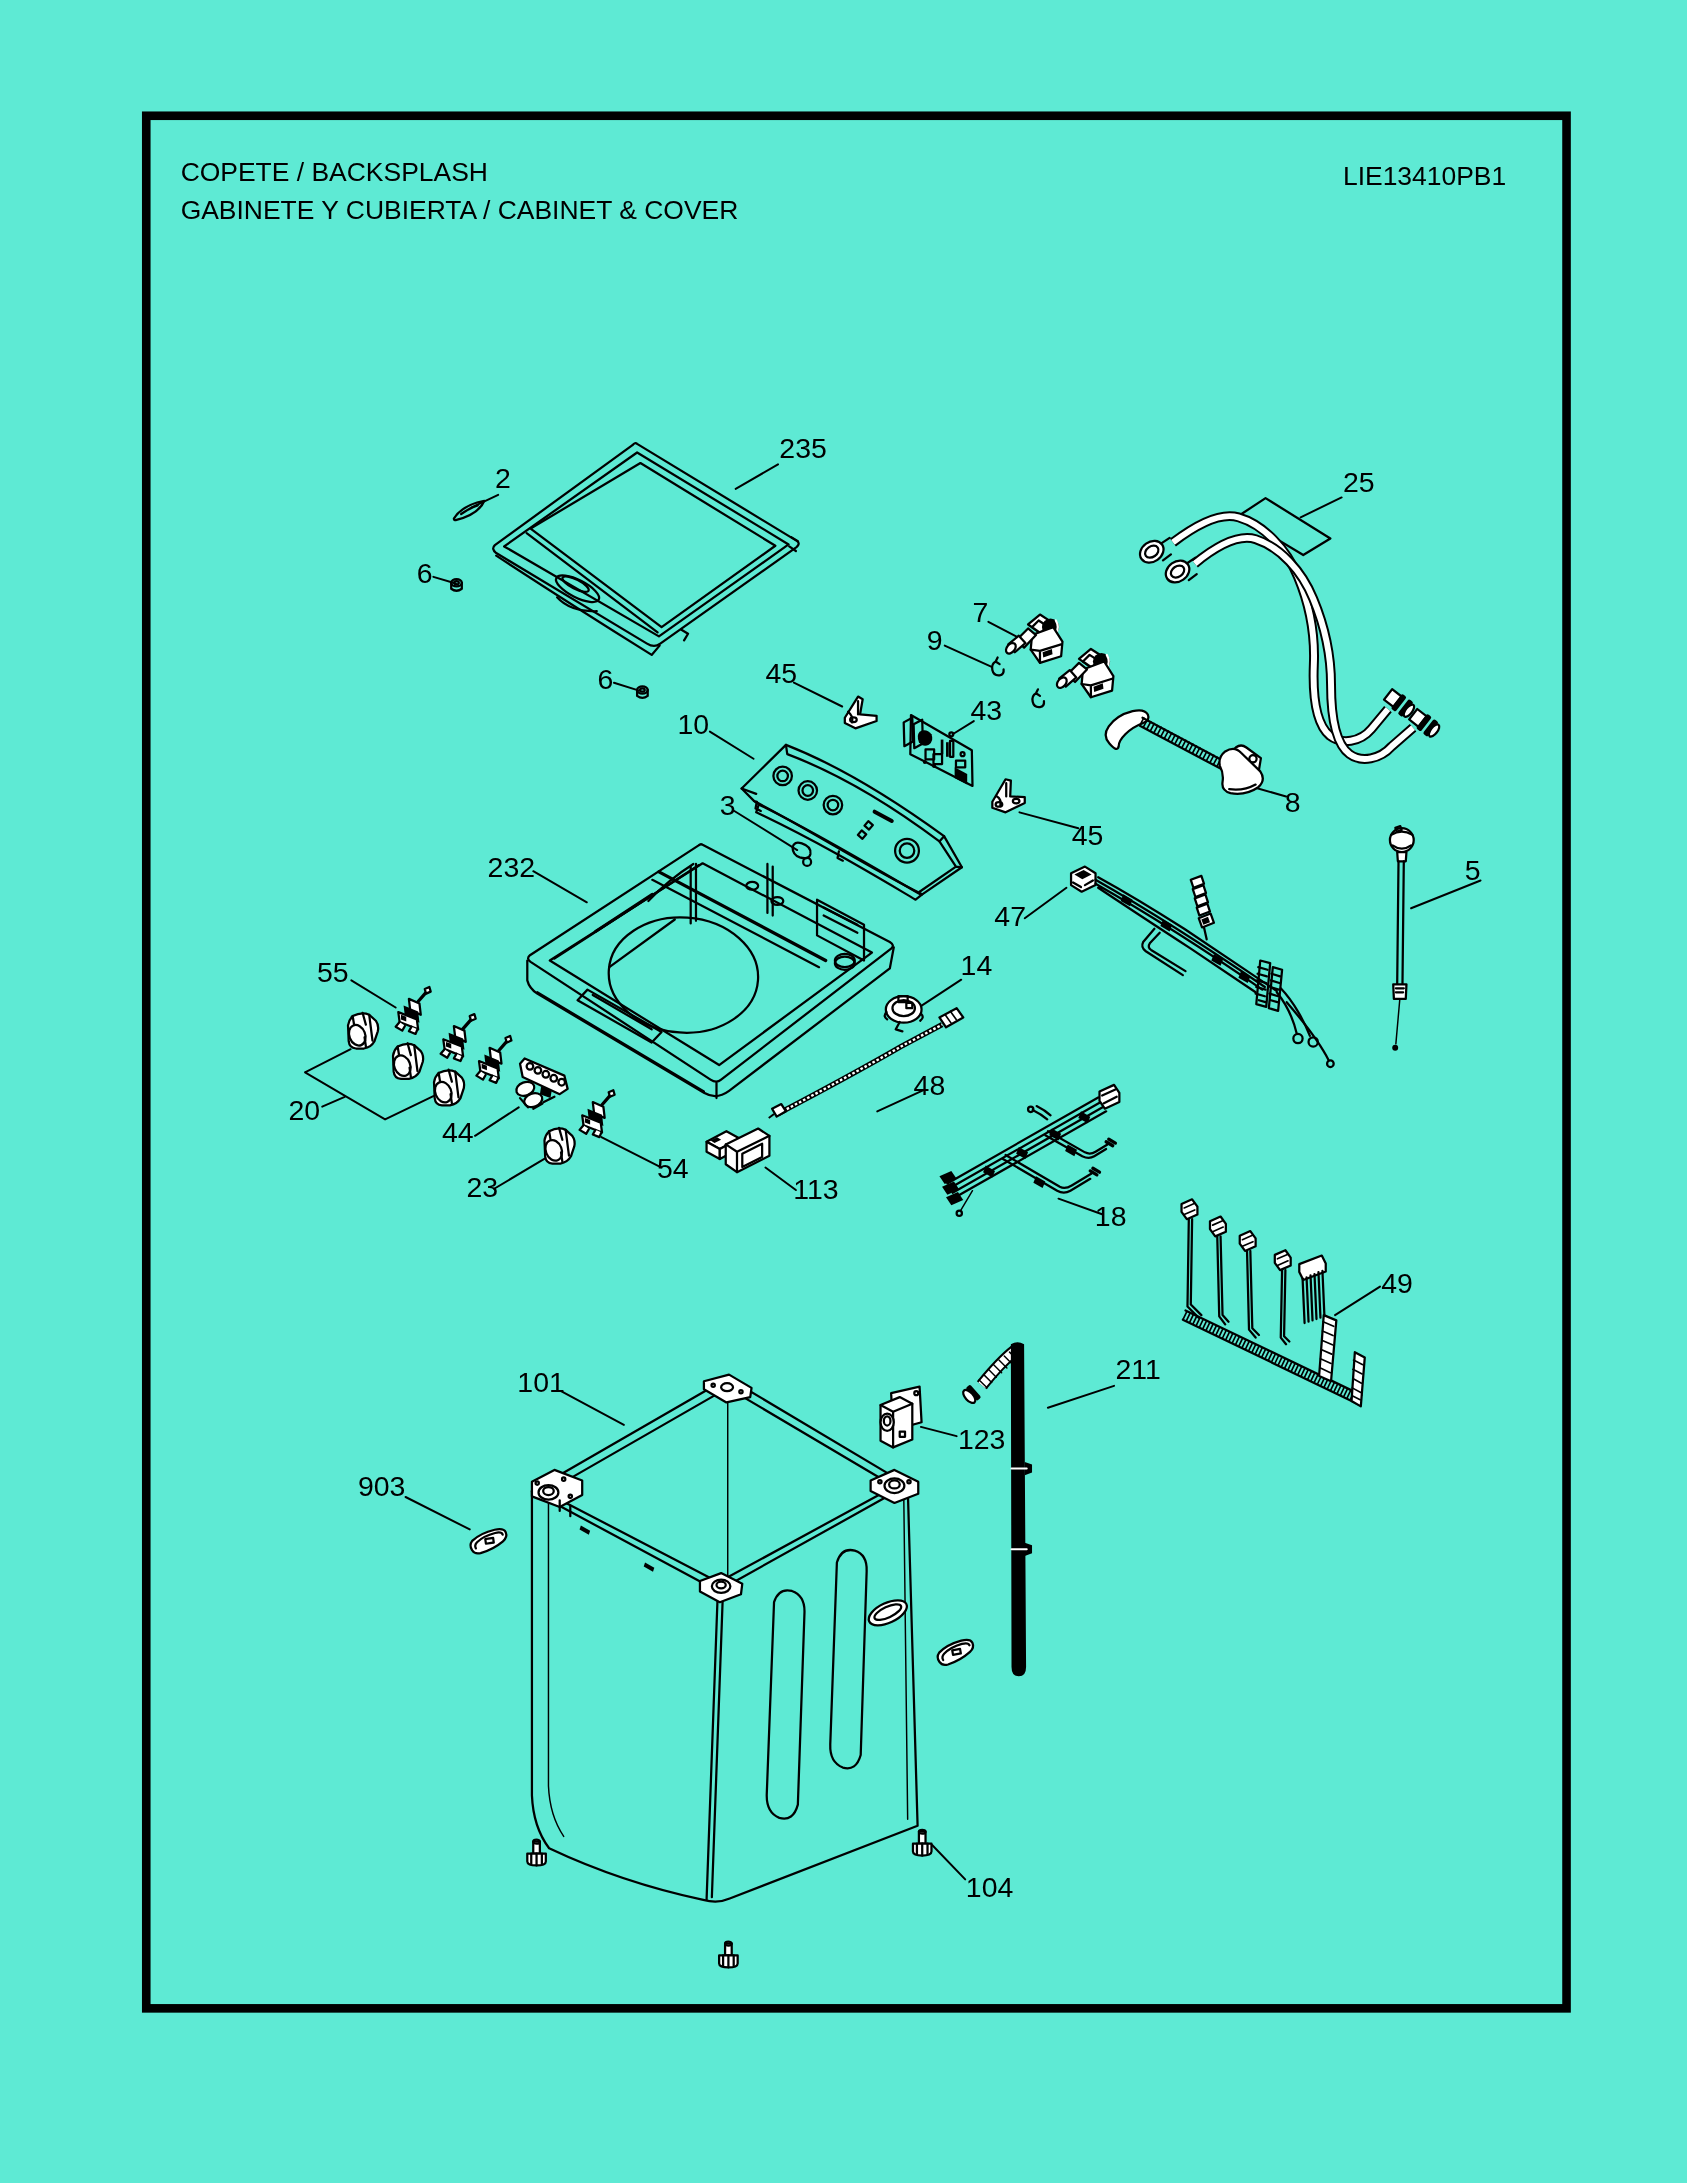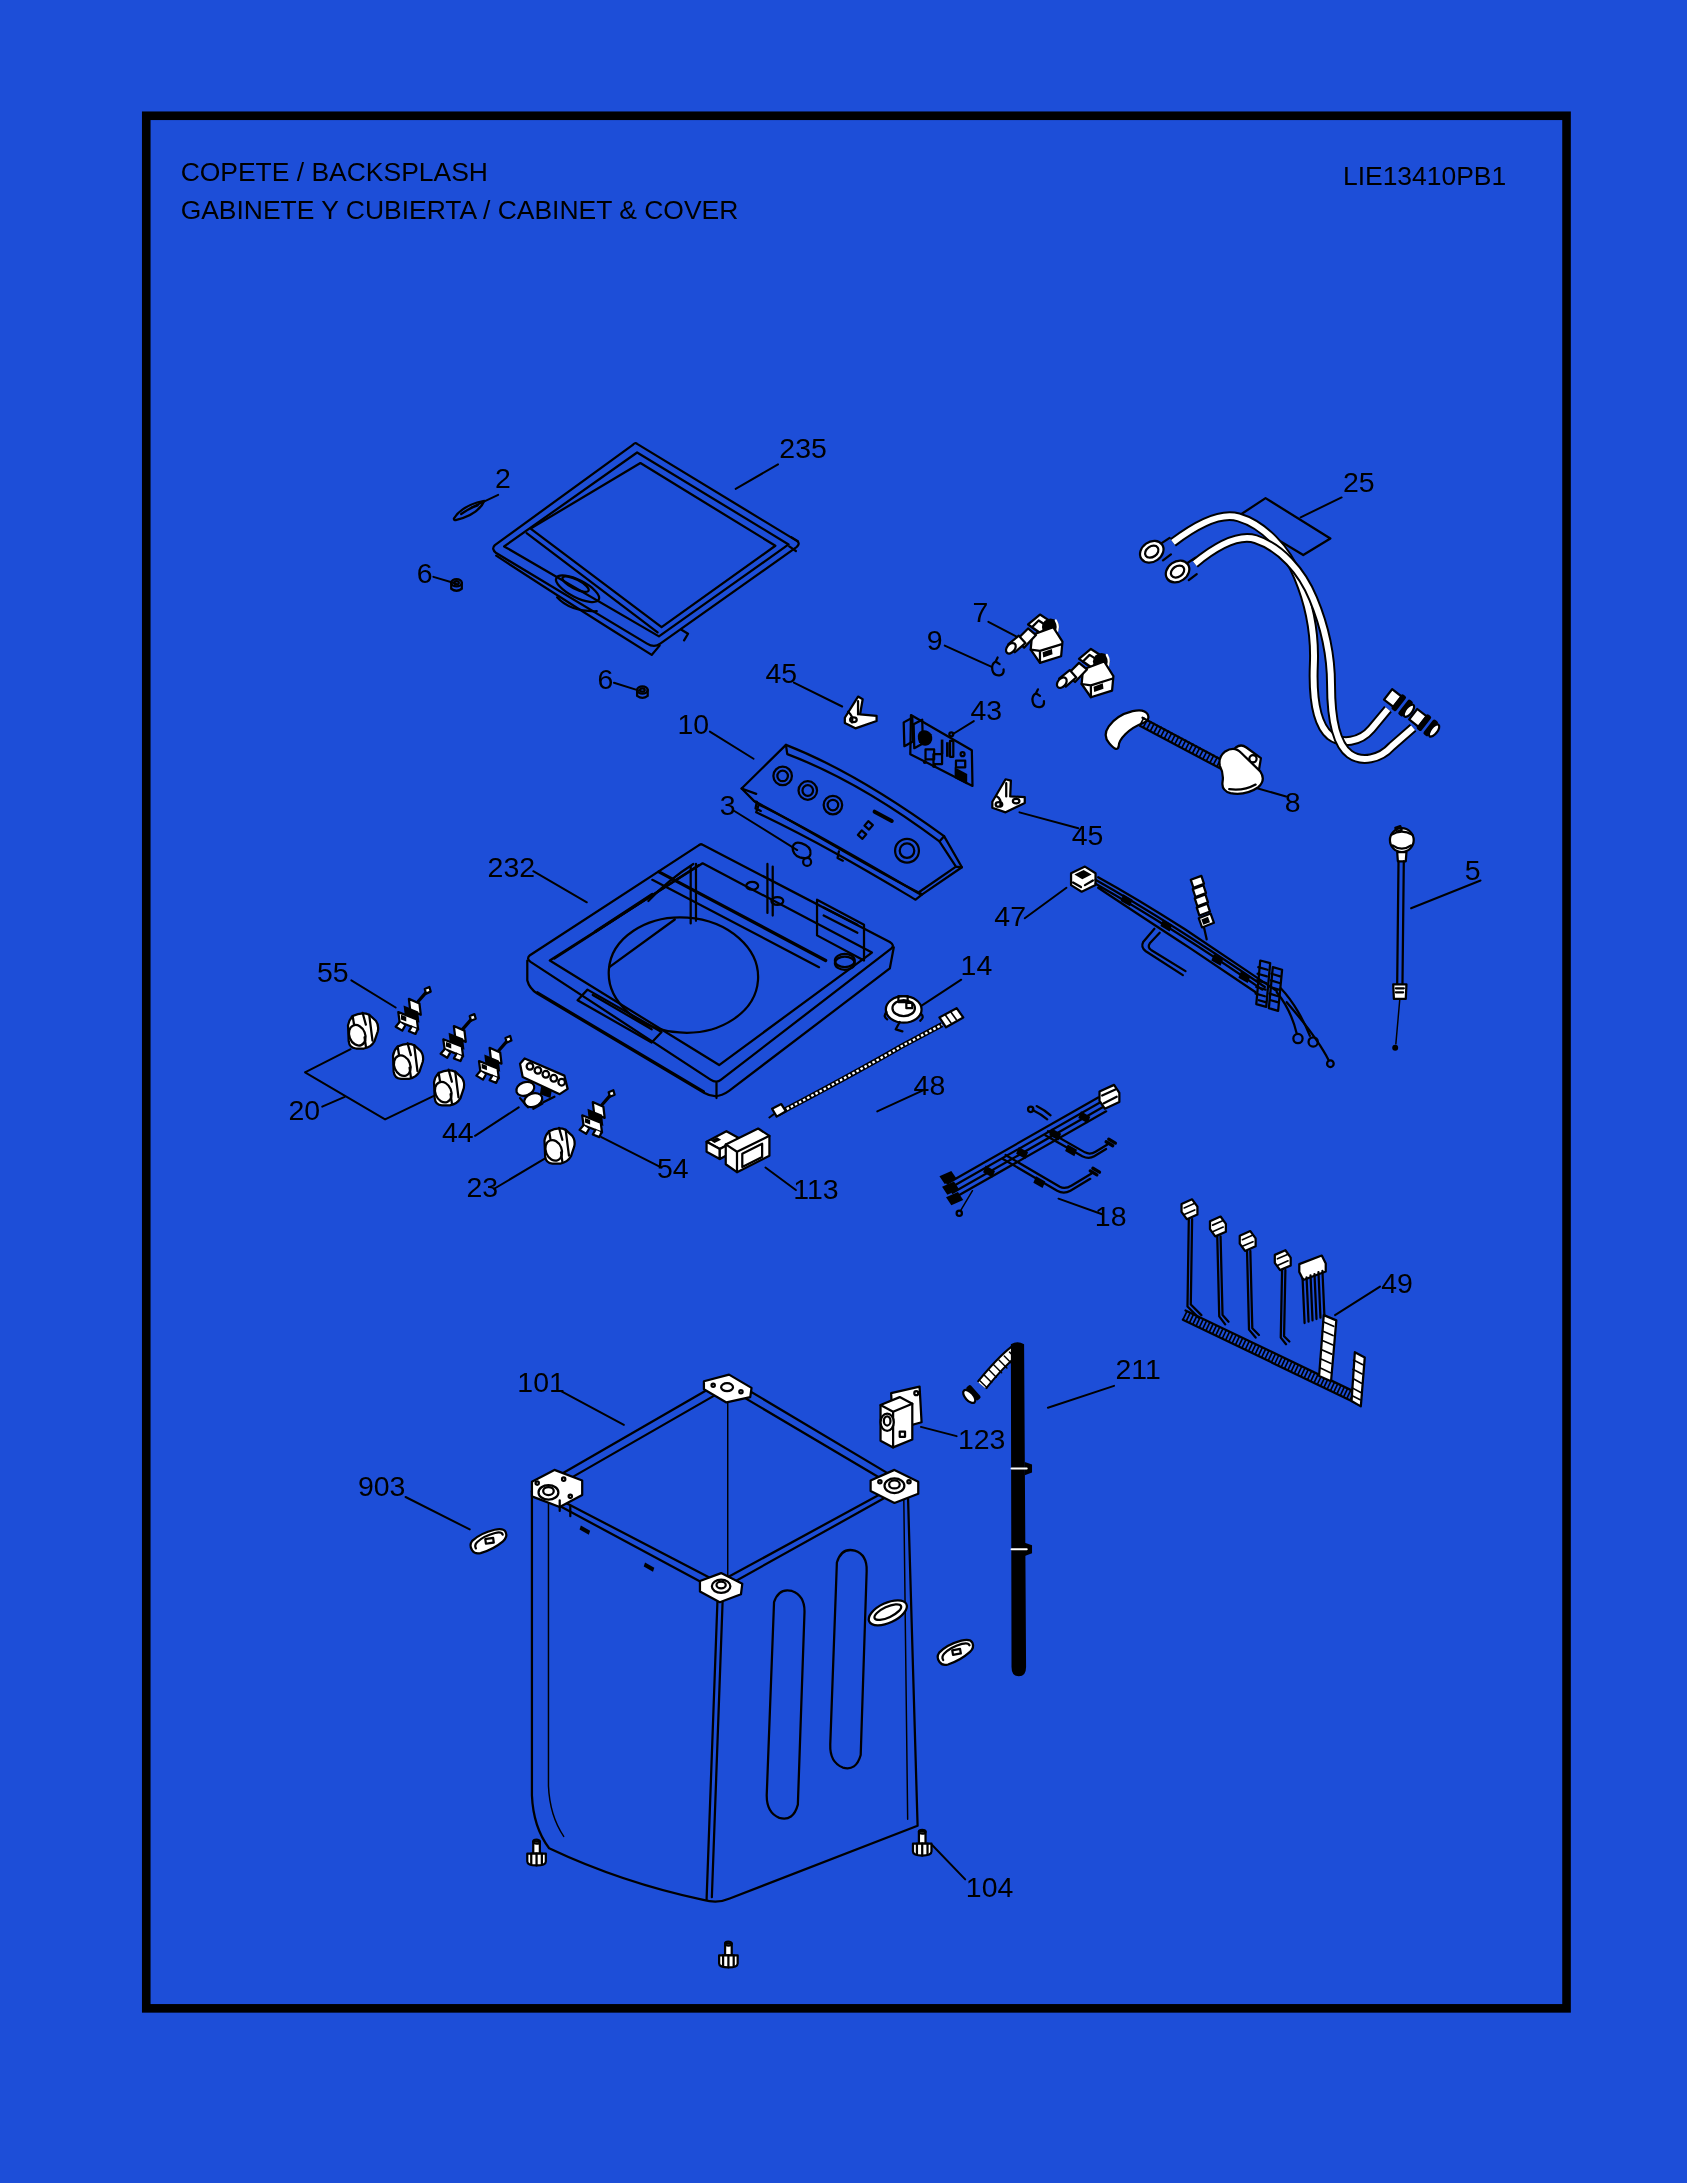--- a/index.html
+++ b/index.html
@@ -1,16 +1,16 @@
 <!DOCTYPE html>
 <html style="font-size:10.6px"><head>
 <meta charset="utf-8">
 <style>
 html,body{margin:0;padding:0;background:#fff;}
-.page{position:relative;width:1687px;height:2183px;background:#1d4ed8;font-family:"Liberation Sans",sans-serif;}
+.page{position:relative;width:1687px;height:2183px;background:#5eead4;font-family:"Liberation Sans",sans-serif;}
 svg{position:absolute;top:0;left:0;}
 .ln{stroke:#000;fill:none;stroke-width:3.4;stroke-linecap:round;stroke-linejoin:round;}
 .th{stroke:#000;fill:none;stroke-width:2.2;stroke-linecap:round;stroke-linejoin:round;}
 .ld{stroke:#000;fill:none;stroke-width:3;stroke-linecap:round;}
 .bk{fill:#000;stroke:none;}
 .wf{fill:#fff;stroke:#000;stroke-width:3.4;stroke-linejoin:round;}
 text{fill:#000;}
 .lb{font-size:43px;}
 .ti{font-size:40px;}
 </style>

